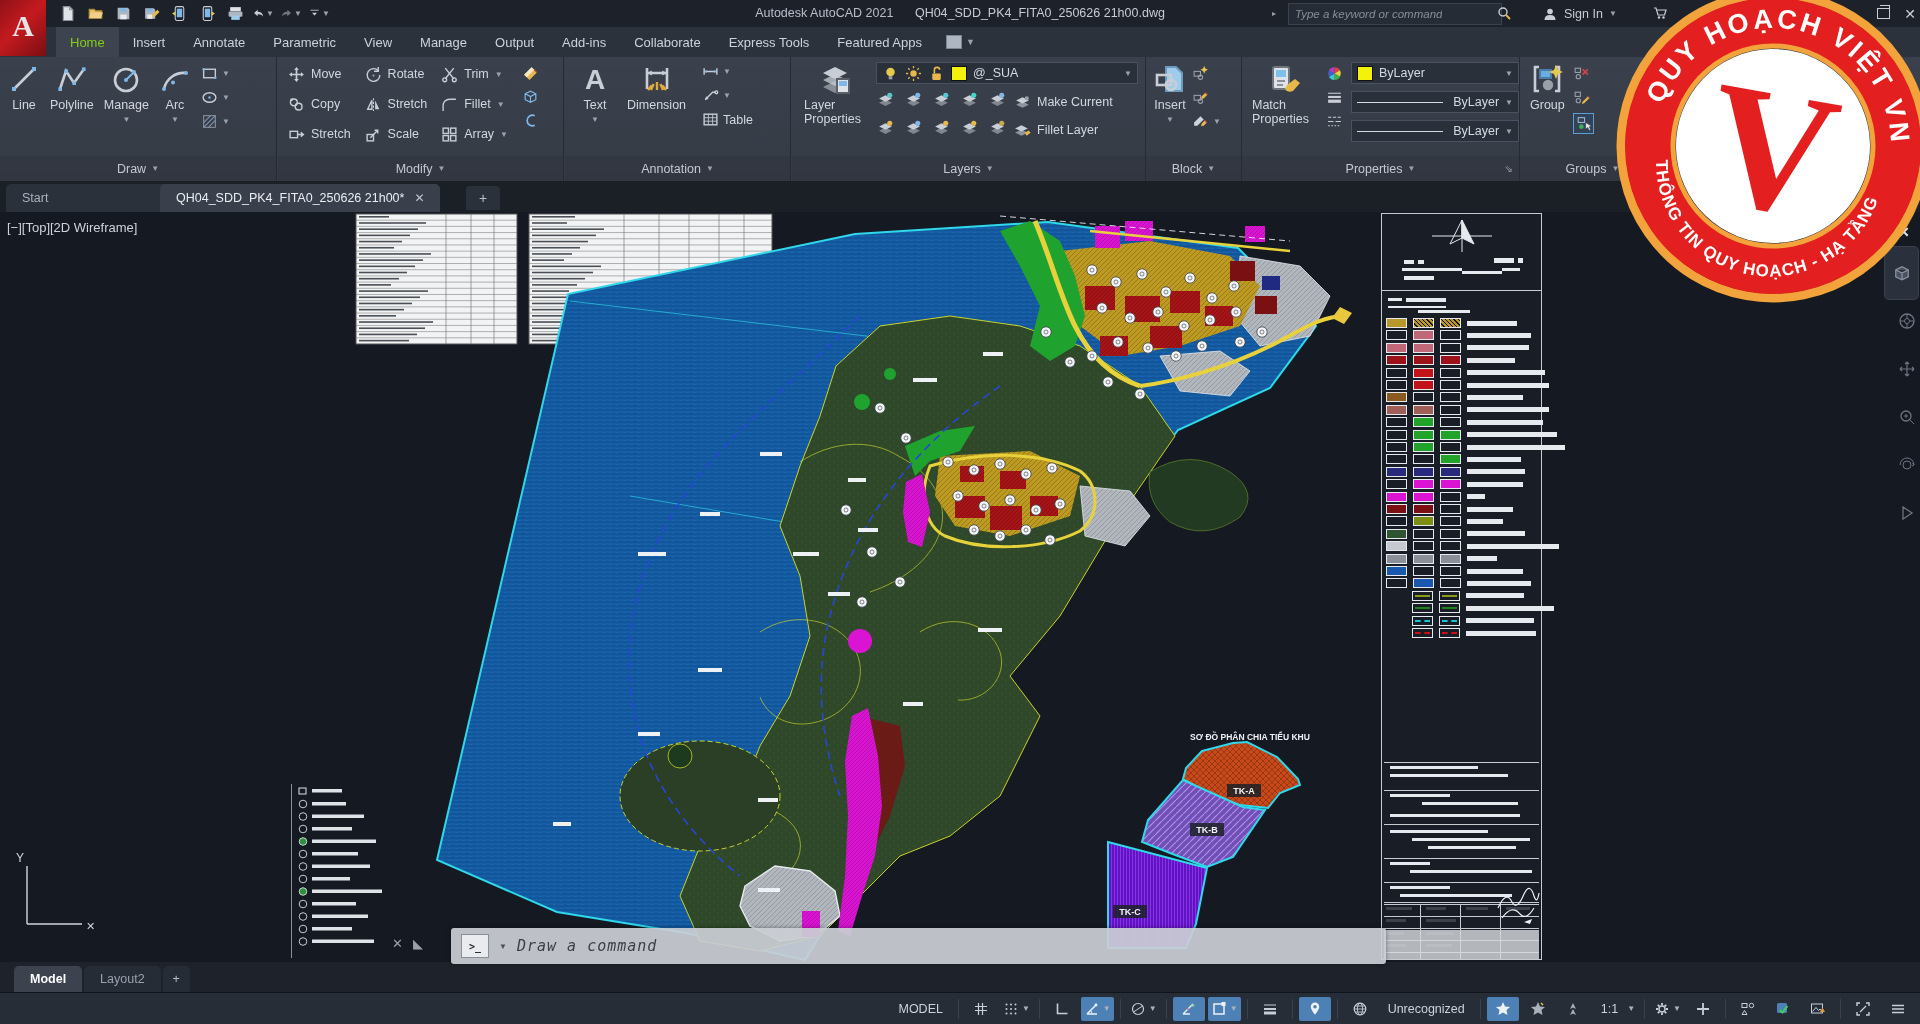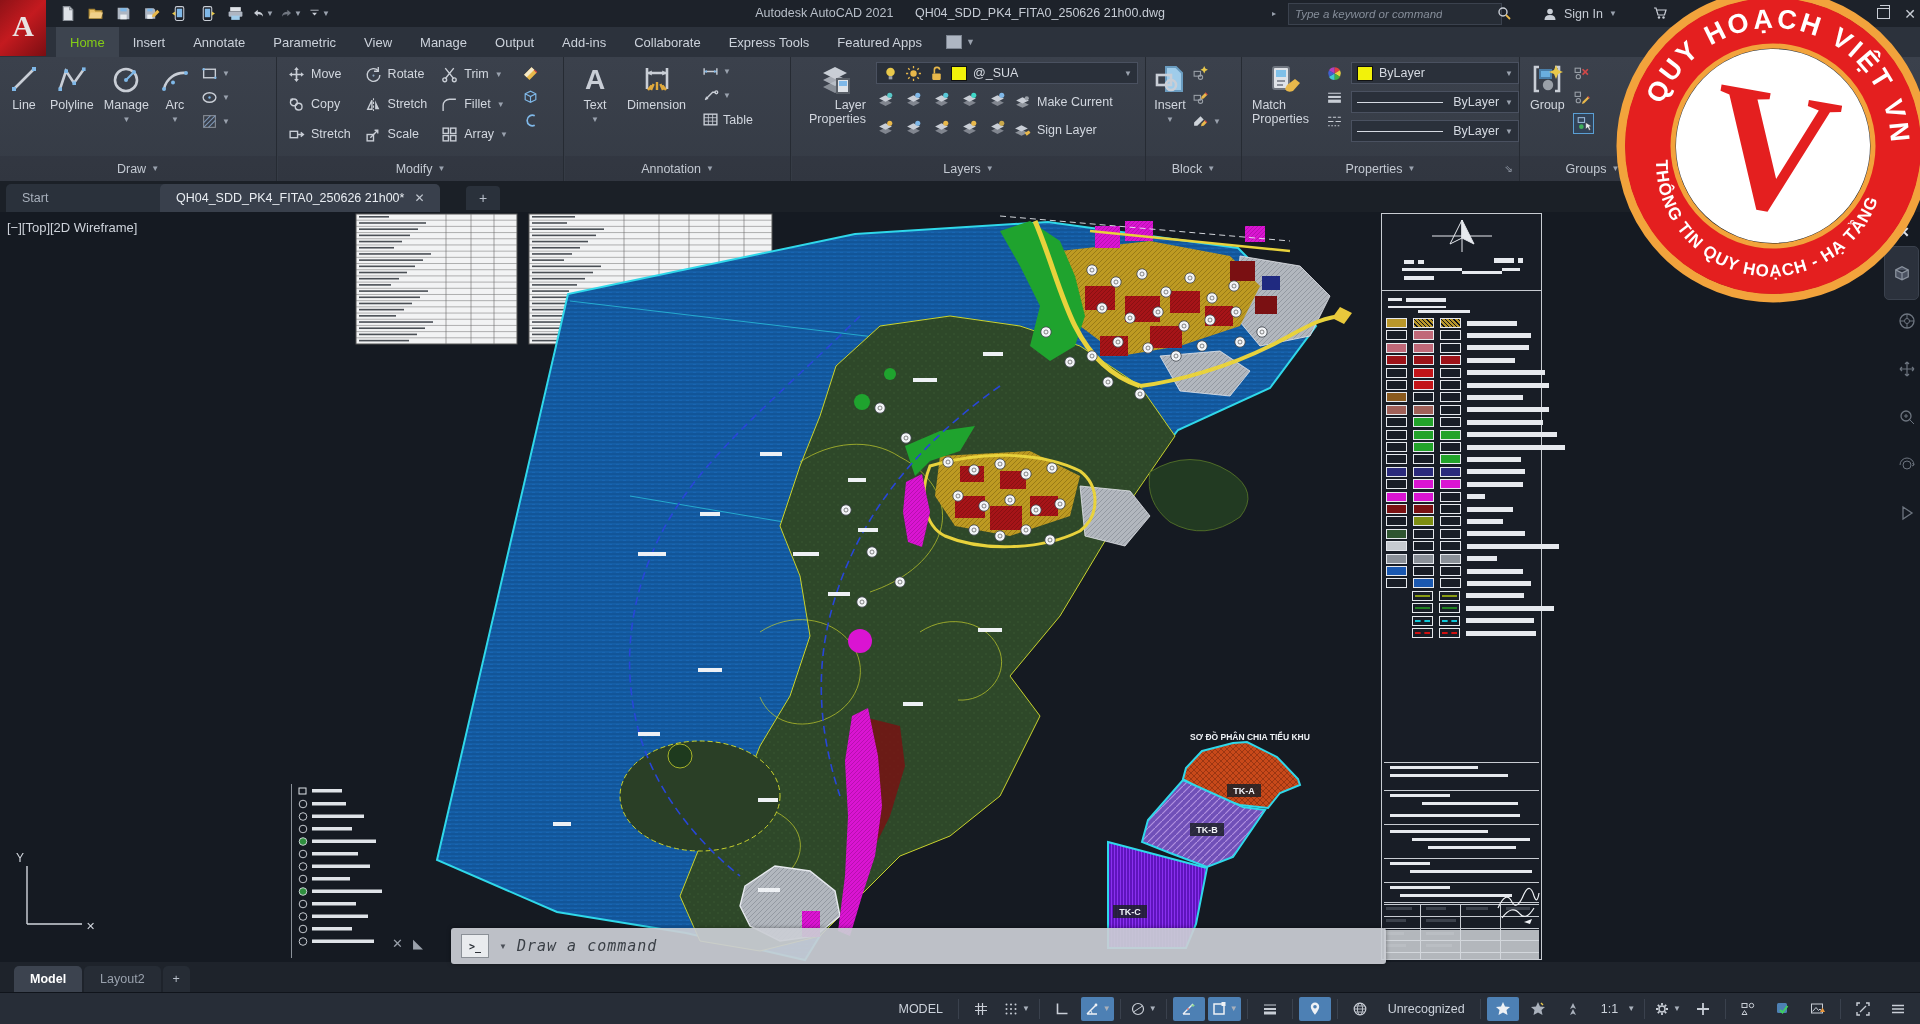--- a/index.html
+++ b/index.html
@@ -499,21 +499,21 @@
         </div>
       </div>
       <div class="plabel">
           <span>Annotation</span>
           <span class="caret">▼</span>
         </div>
     </div>
 
     <div class="panel" style="left:792px;width:354px">
       <div style="display:flex;padding-left:12px;gap:10px">
-        <div class="bigtool" style="width:62px;text-align:right">
+        <div class="bigtool" style="width:62px;text-align:left">
           <span style="display: flex;">
               <svg width="32" height="32" viewBox="0 0 16 16">
                 <g fill="#c9ced6">
                   <path d="M8 2 L14 5 8 8 2 5Z"></path>
                   <path d="M8 5.5 L14 8.5 8 11.5 2 8.5Z" opacity=".75"></path>
                   <path d="M8 9 L14 12 8 15 2 12Z" opacity=".55"></path>
                 </g>
                 <rect x="9" y="8" width="6" height="7" fill="#dfe3e8" stroke="#5a6068"></rect>
                 <rect x="10" y="9" width="4" height="2.5" fill="#7fb8e8"></rect>
               </svg>
@@ -635,21 +635,21 @@
           <div class="rowtool" style="position:absolute;left:138px;top:58px">
             <span style="display: flex;">
                 <svg width="17" height="17" viewBox="0 0 16 16">
                   <g fill="#c9ced6">
                     <path d="M7 3 L13 6 7 9 1 6Z"></path>
                     <path d="M7 7 L13 10 7 13 1 10Z" opacity=".6"></path>
                   </g>
                   <path d="M10 10 l4 -2 1.5 2 -3.5 3z" fill="#e8b84b"></path>
                 </svg>
               </span>
-              <span>Sign Layer</span>
+              <span>Fillet Layer</span>
           </div>
         </div>
       </div>
       <div class="plabel">
           <span>Layers</span>
           <span class="caret">▼</span>
         </div>
     </div>
 
     <div class="panel" style="left:1146px;width:96px">

